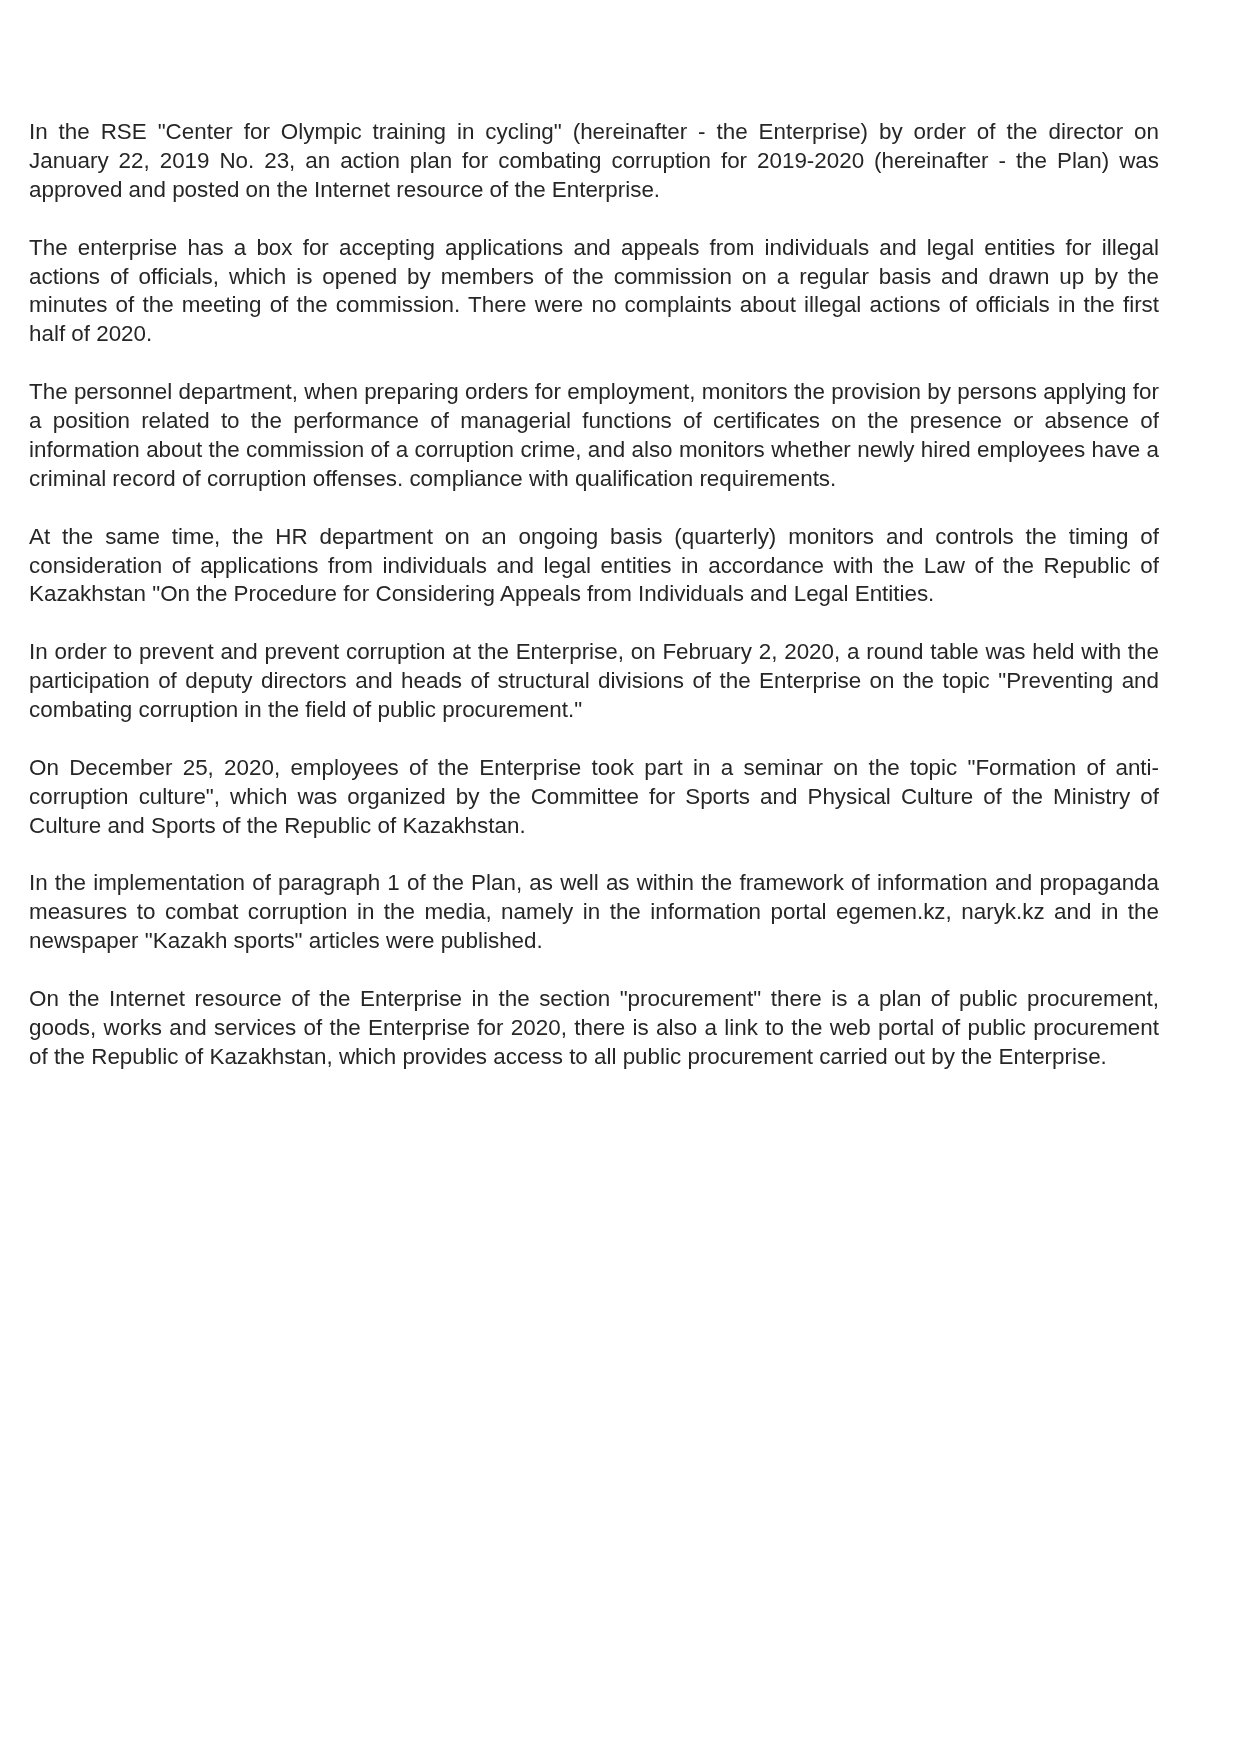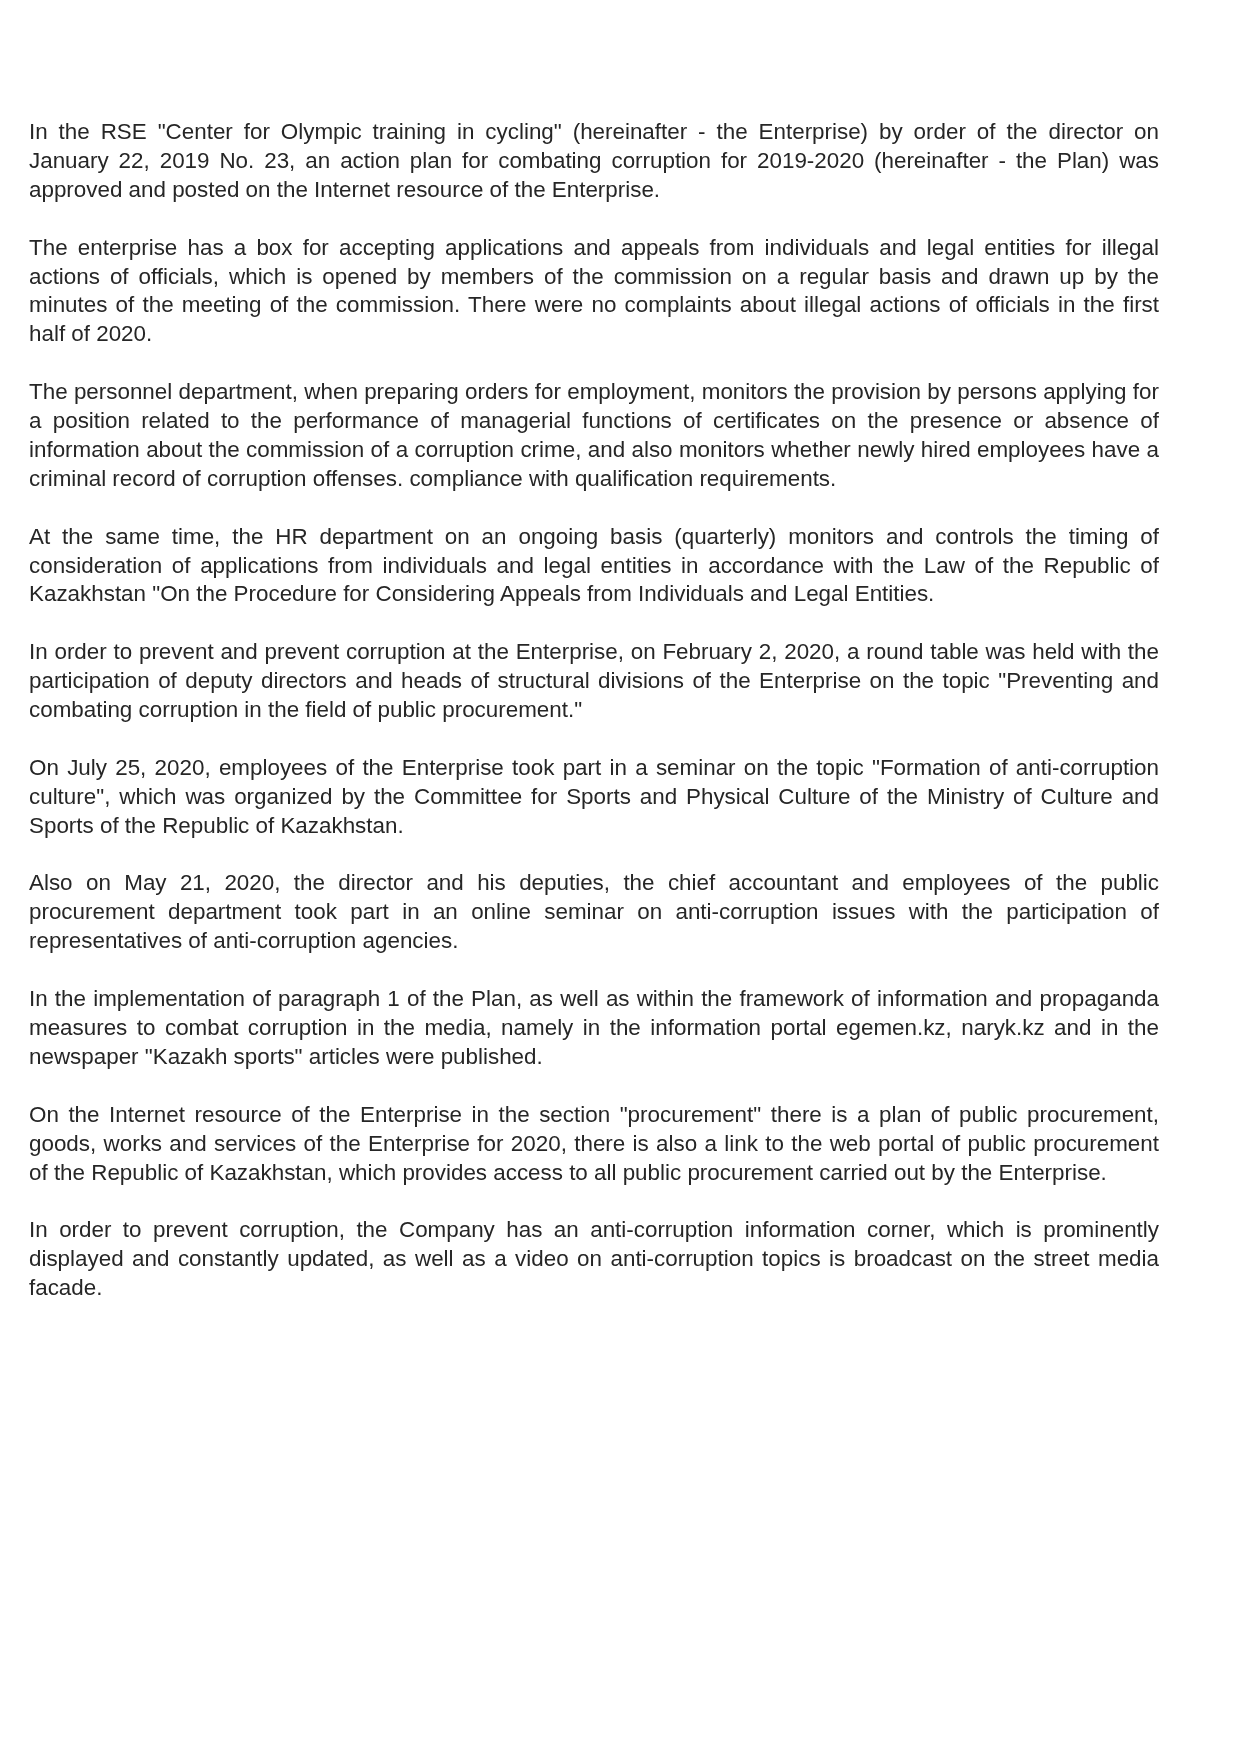--- a/index.html
+++ b/index.html
@@ -20,18 +20,16 @@
 </style>
 </head>
 <body>
 
 <div class="page">
   <p class="para">In the RSE "Center for Olympic training in cycling" (hereinafter - the Enterprise) by order of the director on January 22, 2019 No. 23, an action plan for combating corruption for 2019-2020 (hereinafter - the Plan) was approved and posted on the Internet resource of the Enterprise.</p>
   <p class="para">The enterprise has a box for accepting applications and appeals from individuals and legal entities for illegal actions of officials, which is opened by members of the commission on a regular basis and drawn up by the minutes of the meeting of the commission. There were no complaints about illegal actions of officials in the first half of 2020.</p>
   <p class="para">The personnel department, when preparing orders for employment, monitors the provision by persons applying for a position related to the performance of managerial functions of certificates on the presence or absence of information about the commission of a corruption crime, and also monitors whether newly hired employees have a criminal record of corruption offenses. compliance with qualification requirements.</p>
   <p class="para">At the same time, the HR department on an ongoing basis (quarterly) monitors and controls the timing of consideration of applications from individuals and legal entities in accordance with the Law of the Republic of Kazakhstan "On the Procedure for Considering Appeals from Individuals and Legal Entities.</p>
   <p class="para">In order to prevent and prevent corruption at the Enterprise, on February 2, 2020, a round table was held with the participation of deputy directors and heads of structural divisions of the Enterprise on the topic "Preventing and combating corruption in the field of public procurement."</p>
-  <p class="para">On July 25, 2020, employees of the Enterprise took part in a seminar on the topic "Formation of anti-corruption culture", which was organized by the Committee for Sports and Physical Culture of the Ministry of Culture and Sports of the Republic of Kazakhstan.</p>
-  <p class="para">Also on May 21, 2020, the director and his deputies, the chief accountant and employees of the public procurement department took part in an online seminar on anti-corruption issues with the participation of representatives of anti-corruption agencies.</p>
+  <p class="para">On December 25, 2020, employees of the Enterprise took part in a seminar on the topic "Formation of anti-corruption culture", which was organized by the Committee for Sports and Physical Culture of the Ministry of Culture and Sports of the Republic of Kazakhstan.</p>
   <p class="para">In the implementation of paragraph 1 of the Plan, as well as within the framework of information and propaganda measures to combat corruption in the media, namely in the information portal egemen.kz, naryk.kz and in the newspaper "Kazakh sports" articles were published.</p>
   <p class="para">On the Internet resource of the Enterprise in the section "procurement" there is a plan of public procurement, goods, works and services of the Enterprise for 2020, there is also a link to the web portal of public procurement of the Republic of Kazakhstan, which provides access to all public procurement carried out by the Enterprise.</p>
-  <p class="para last">In order to prevent corruption, the Company has an anti-corruption information corner, which is prominently displayed and constantly updated, as well as a video on anti-corruption topics is broadcast on the street media facade.</p>
 </div>
 
 </body></html>

